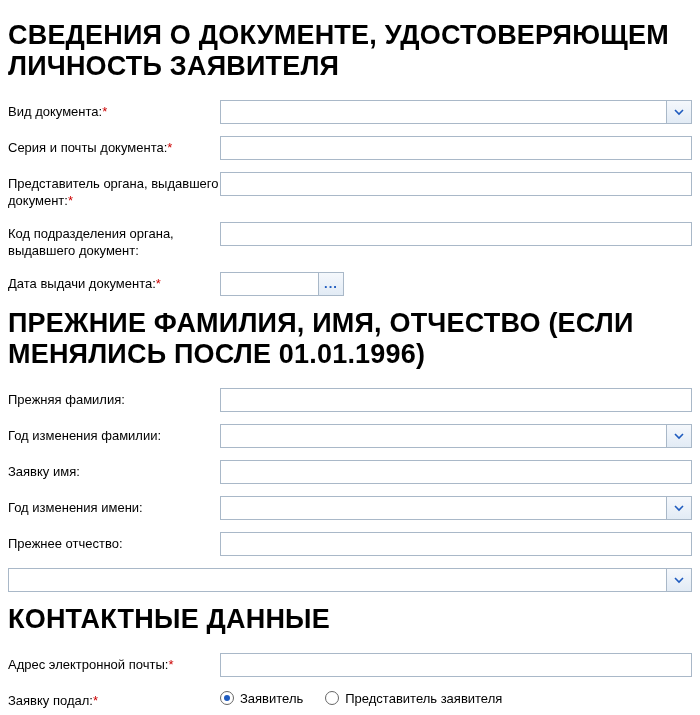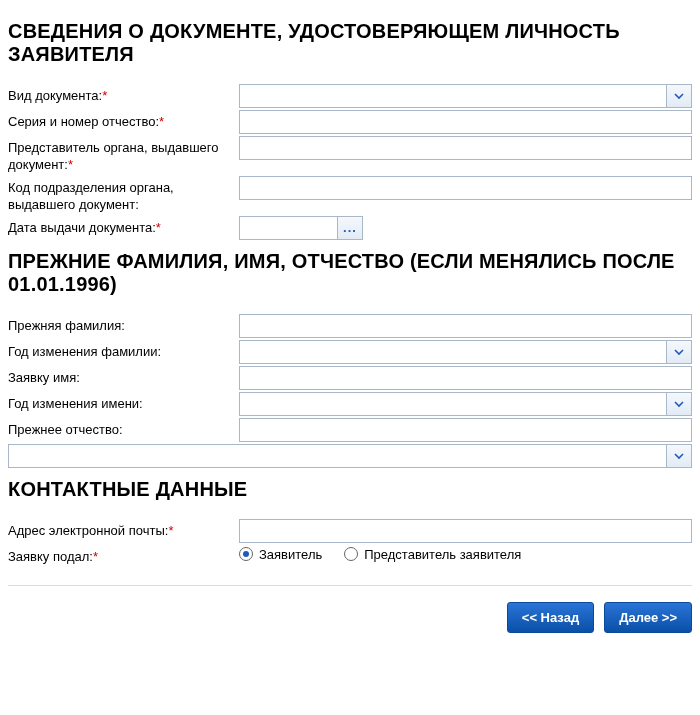--- a/index.html
+++ b/index.html
@@ -9,29 +9,28 @@
     margin: 0;
     padding: 10px 8px;
     width: 700px;
     color: #000;
     background: #fff;
   }
   h2 {
     font-family: "Arial Narrow", Arial, sans-serif;
     font-stretch: condensed;
     font-weight: 700;
-    font-size: 20px;
+    font-size: 27px;
     letter-spacing: 0.2px;
     margin: 10px 0 18px 0;
   }
   .form-row {
     display: flex;
     align-items: flex-start;
-    margin-bottom: 2px;
-    gap: 19px;
+    margin-bottom: 12px;
   }
   .label {
     width: 212px;
     min-width: 212px;
     padding-top: 4px;
     line-height: 1.3;
   }
   .req { color: #c00; }
   .field { flex: 1; }
   .input, .select-text, .dateinput {
@@ -105,21 +104,21 @@
         <svg viewBox="0 0 10 10">
             <path d="M1 3 L5 7 L9 3" fill="none" stroke="#1f5bbf" stroke-width="1.6"></path>
           </svg>
       </div>
     </div>
   </div>
 </div>
 
 <div class="form-row">
   <div class="label">
-    <span>Серия и номер отчество:</span><span class="req">*</span>
+    <span>Серия и почты документа:</span><span class="req">*</span>
   </div>
   <div class="field">
     <input class="input" value="" style="">
   </div>
 </div>
 
 <div class="form-row">
   <div class="label">
     <span>Представитель органа, выдавшего документ:</span><span class="req">*</span>
   </div>

